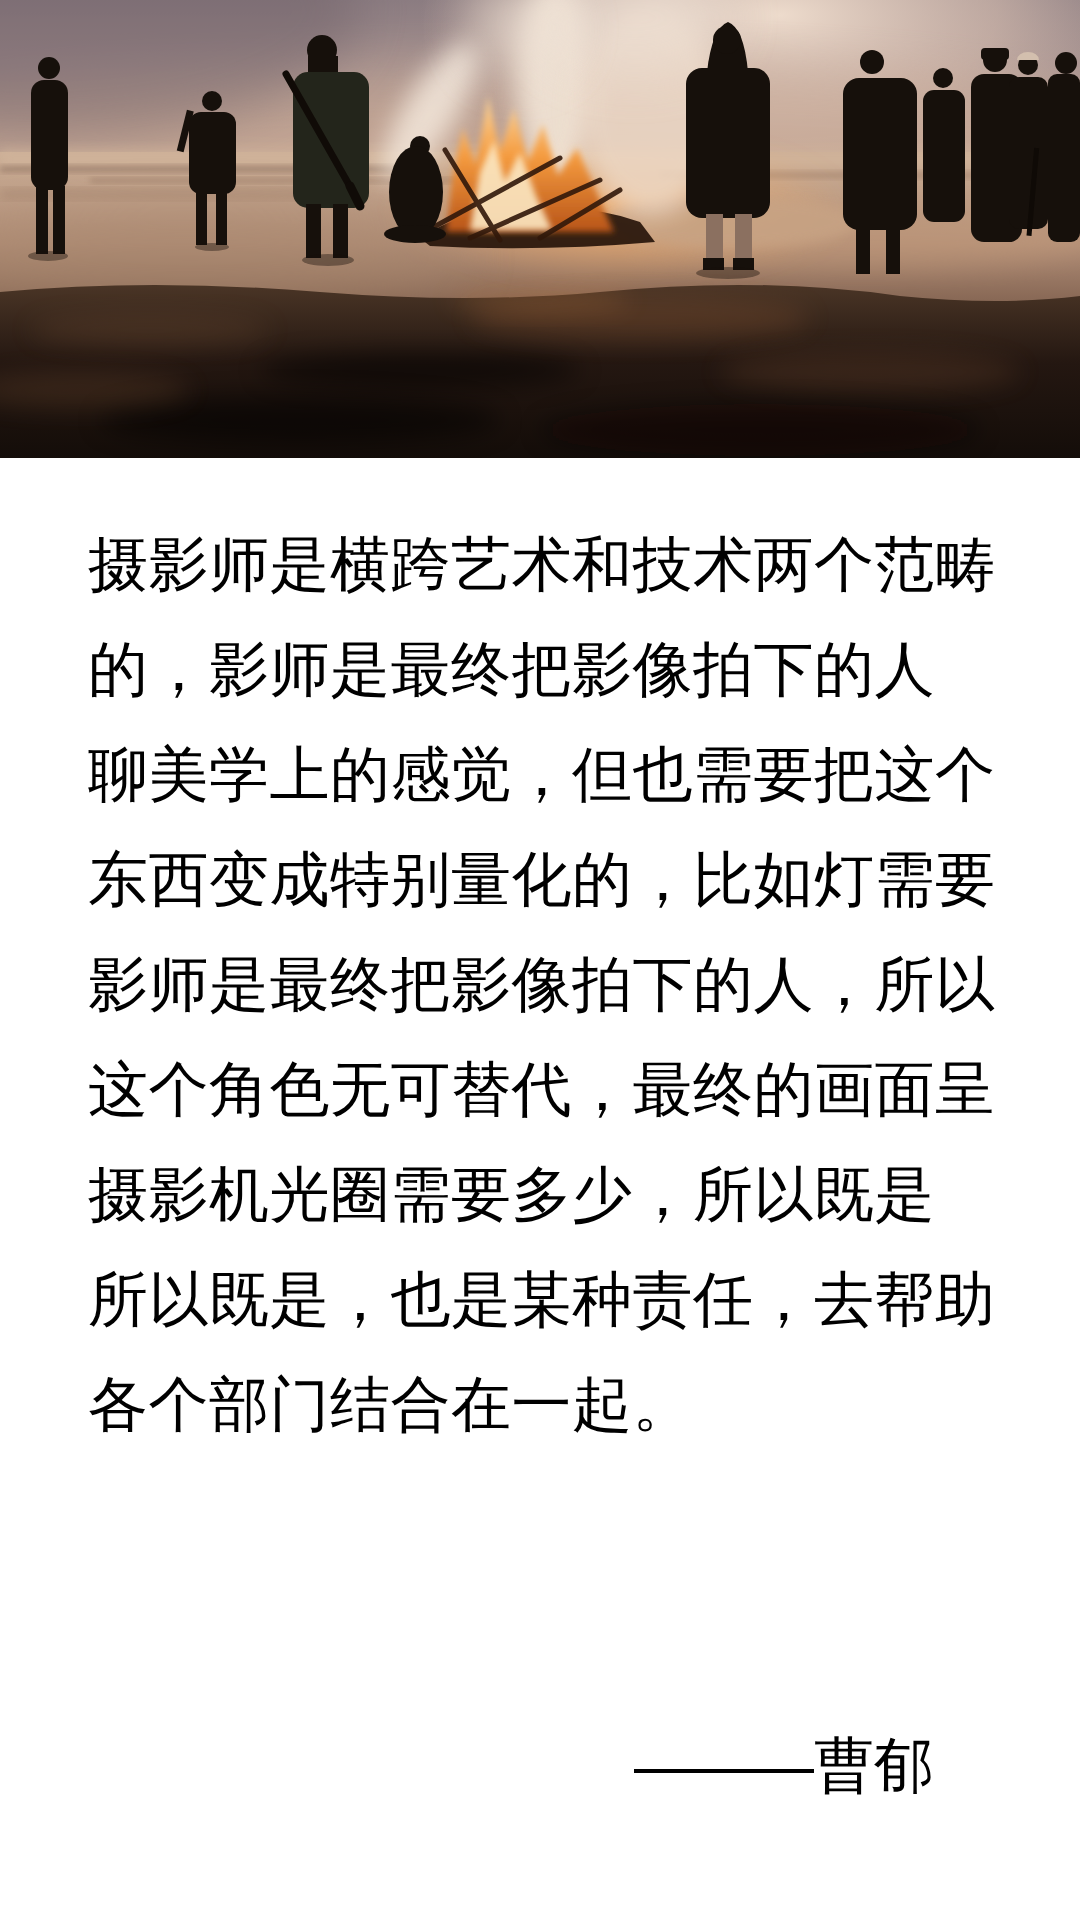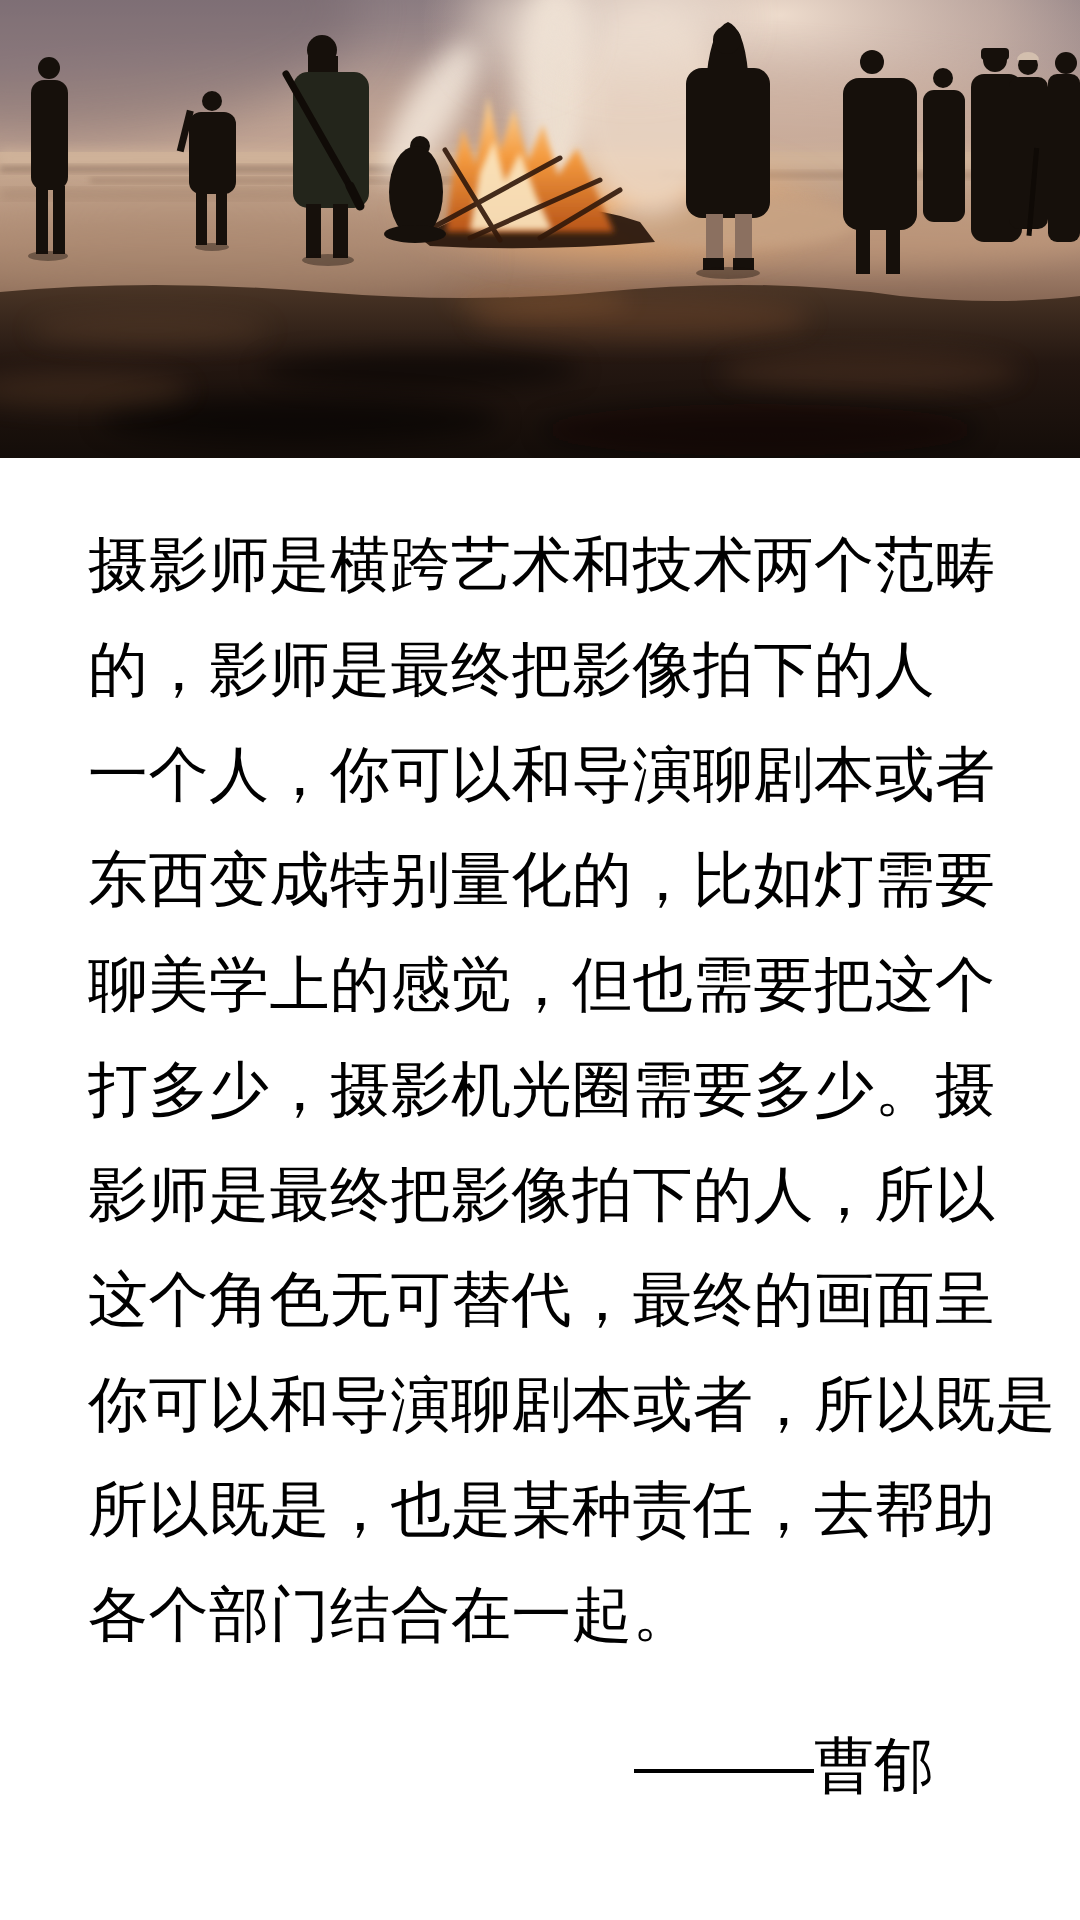--- a/index.html
+++ b/index.html
@@ -188,26 +188,24 @@
         <ellipse cx="300" cy="420" rx="200" ry="24" fill="#050302" opacity="0.5" filter="url(#b12)"></ellipse>
         <ellipse cx="760" cy="430" rx="220" ry="26" fill="#0a0604" opacity="0.45" filter="url(#b12)"></ellipse>
         <ellipse cx="80" cy="390" rx="110" ry="18" fill="#7a5236" opacity="0.25" filter="url(#b12)"></ellipse>
       </g>
     </svg>
   </div>
 
   <div class="quote">
     <div class="qline">摄影师是横跨艺术和技术两个范畴</div>
     <div class="qline">的，影师是最终把影像拍下的人</div>
-    <div class="qline">一个人，你可以和导演聊剧本或者</div>
+    <div class="qline">聊美学上的感觉，但也需要把这个</div>
     <div class="qline">东西变成特别量化的，比如灯需要</div>
-    <div class="qline">聊美学上的感觉，但也需要把这个</div>
-    <div class="qline">打多少，摄影机光圈需要多少。摄</div>
     <div class="qline">影师是最终把影像拍下的人，所以</div>
     <div class="qline">这个角色无可替代，最终的画面呈</div>
-    <div class="qline">你可以和导演聊剧本或者，所以既是</div>
+    <div class="qline">摄影机光圈需要多少，所以既是</div>
     <div class="qline">所以既是，也是某种责任，去帮助</div>
     <div class="qline">各个部门结合在一起。</div>
   </div>
 
   <div class="attribution">———曹郁</div>
 
 </div>
 
 </body></html>

